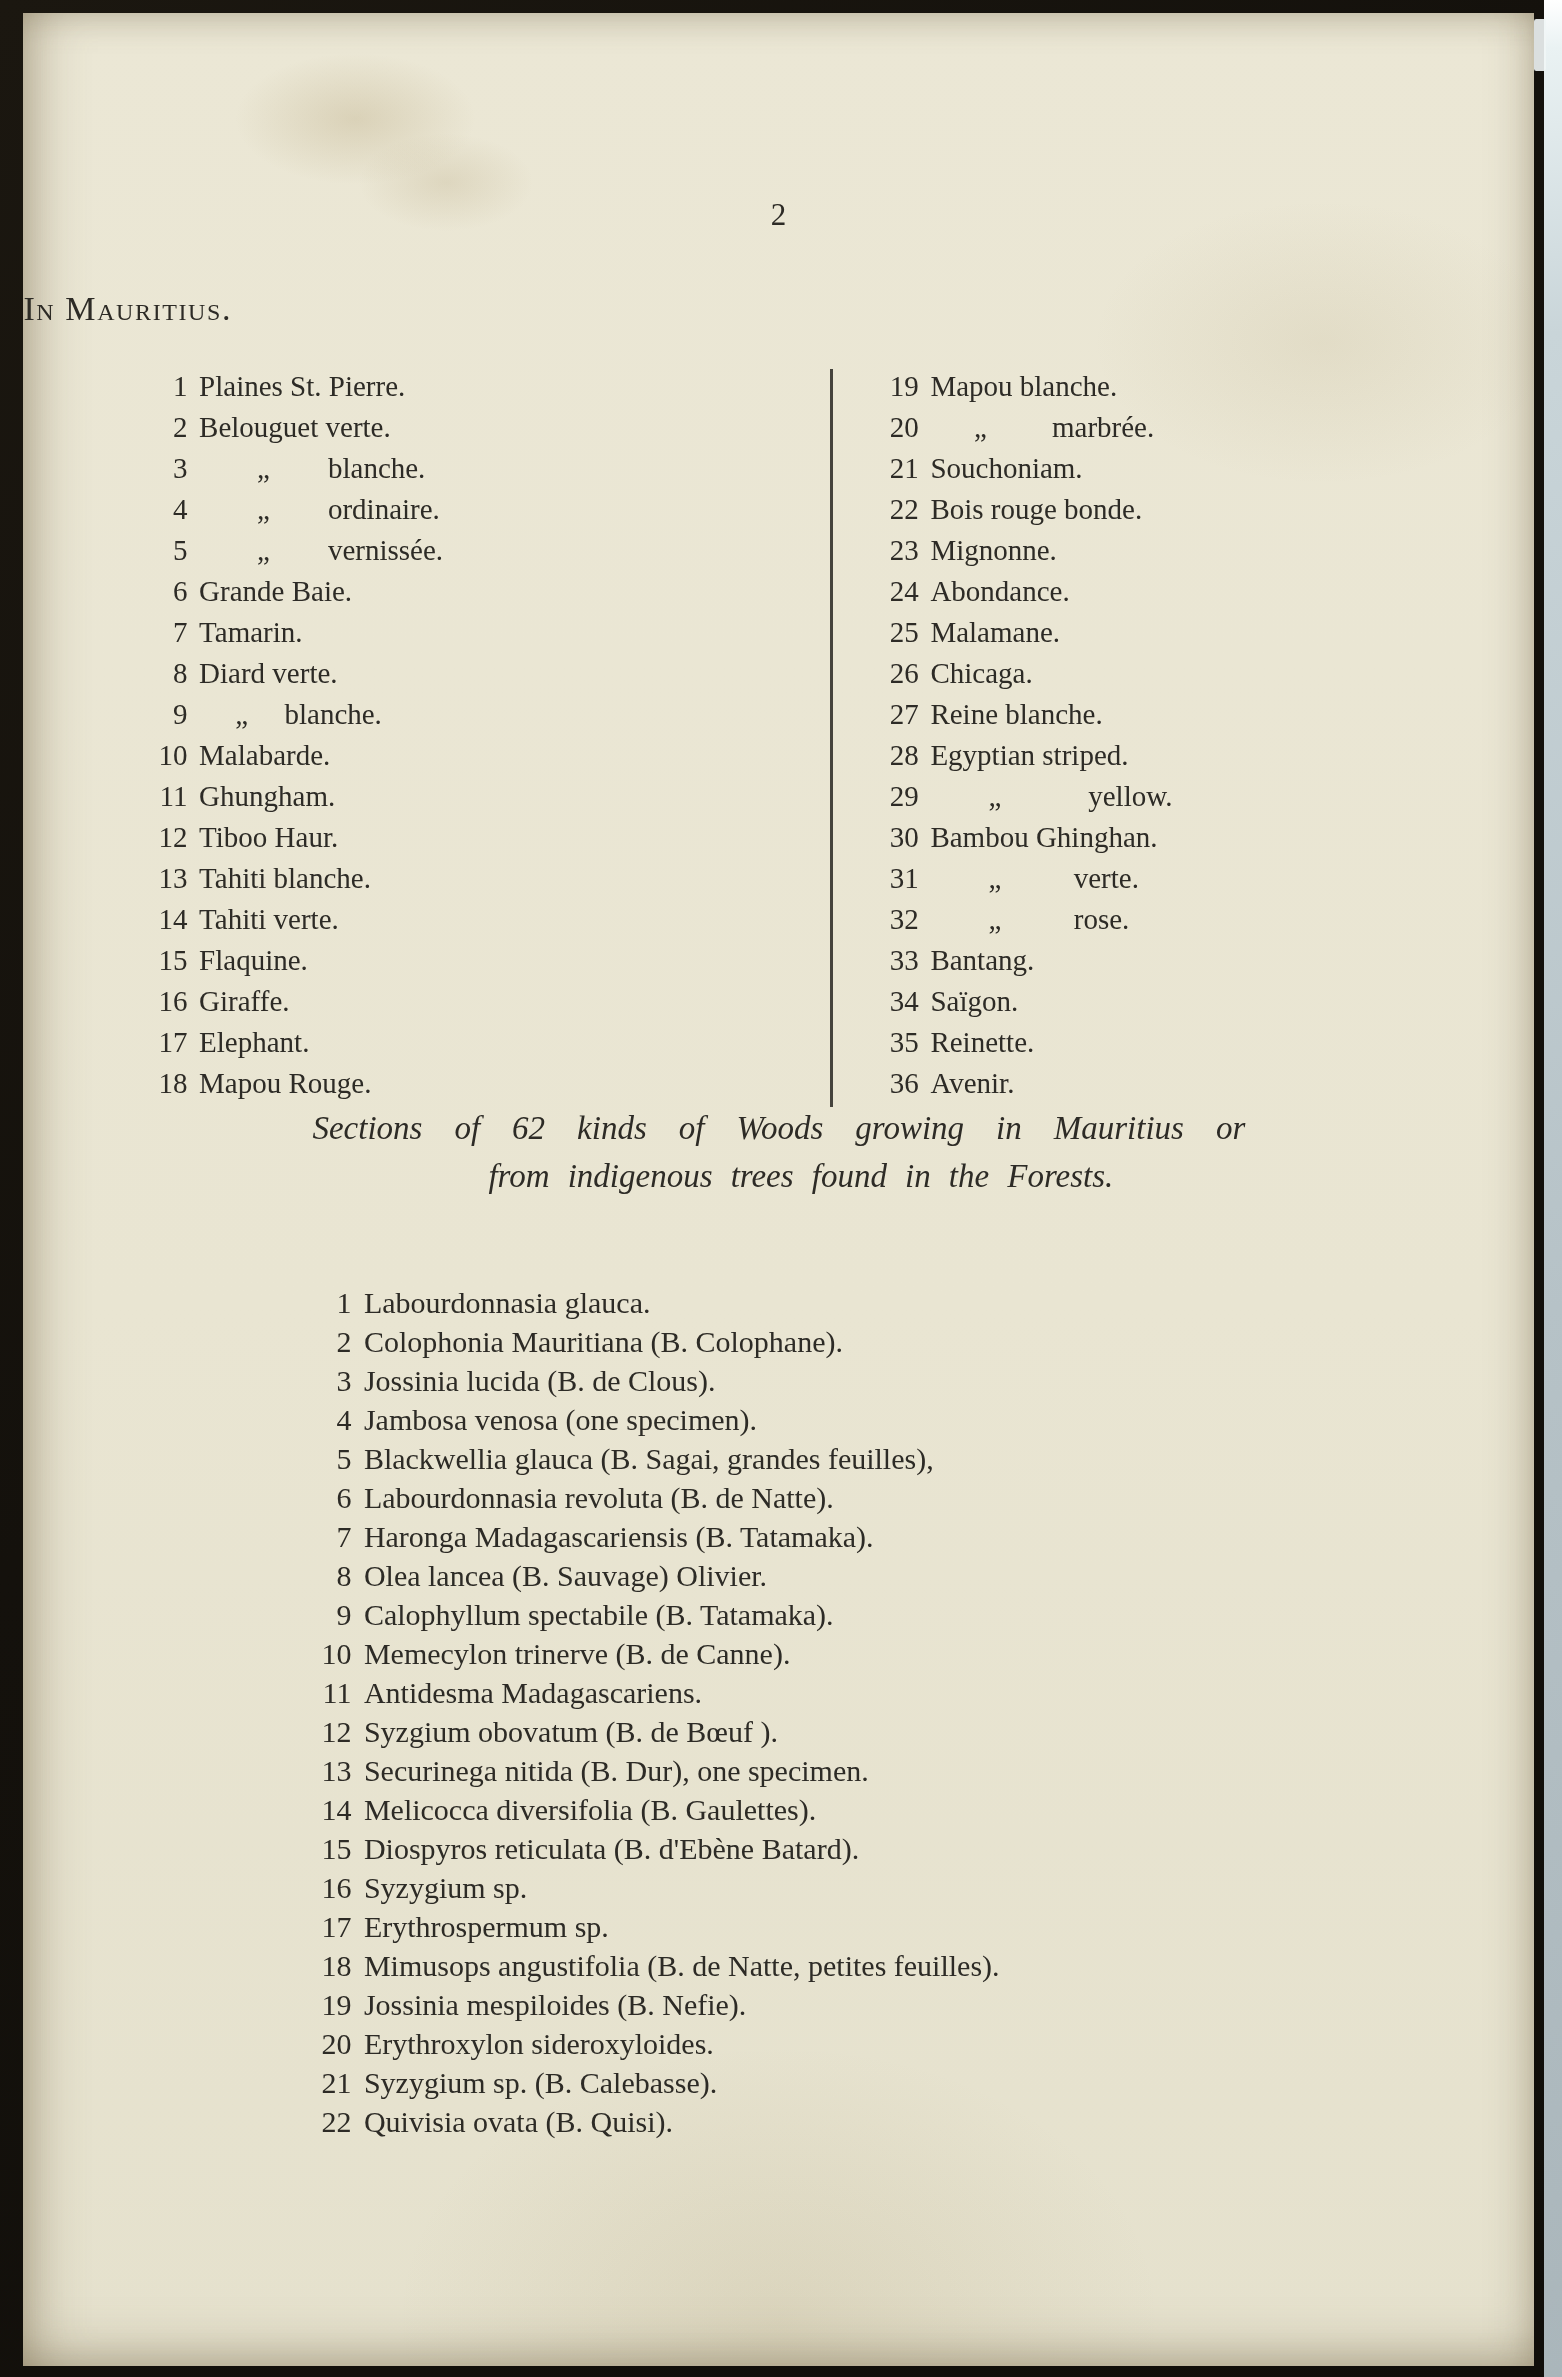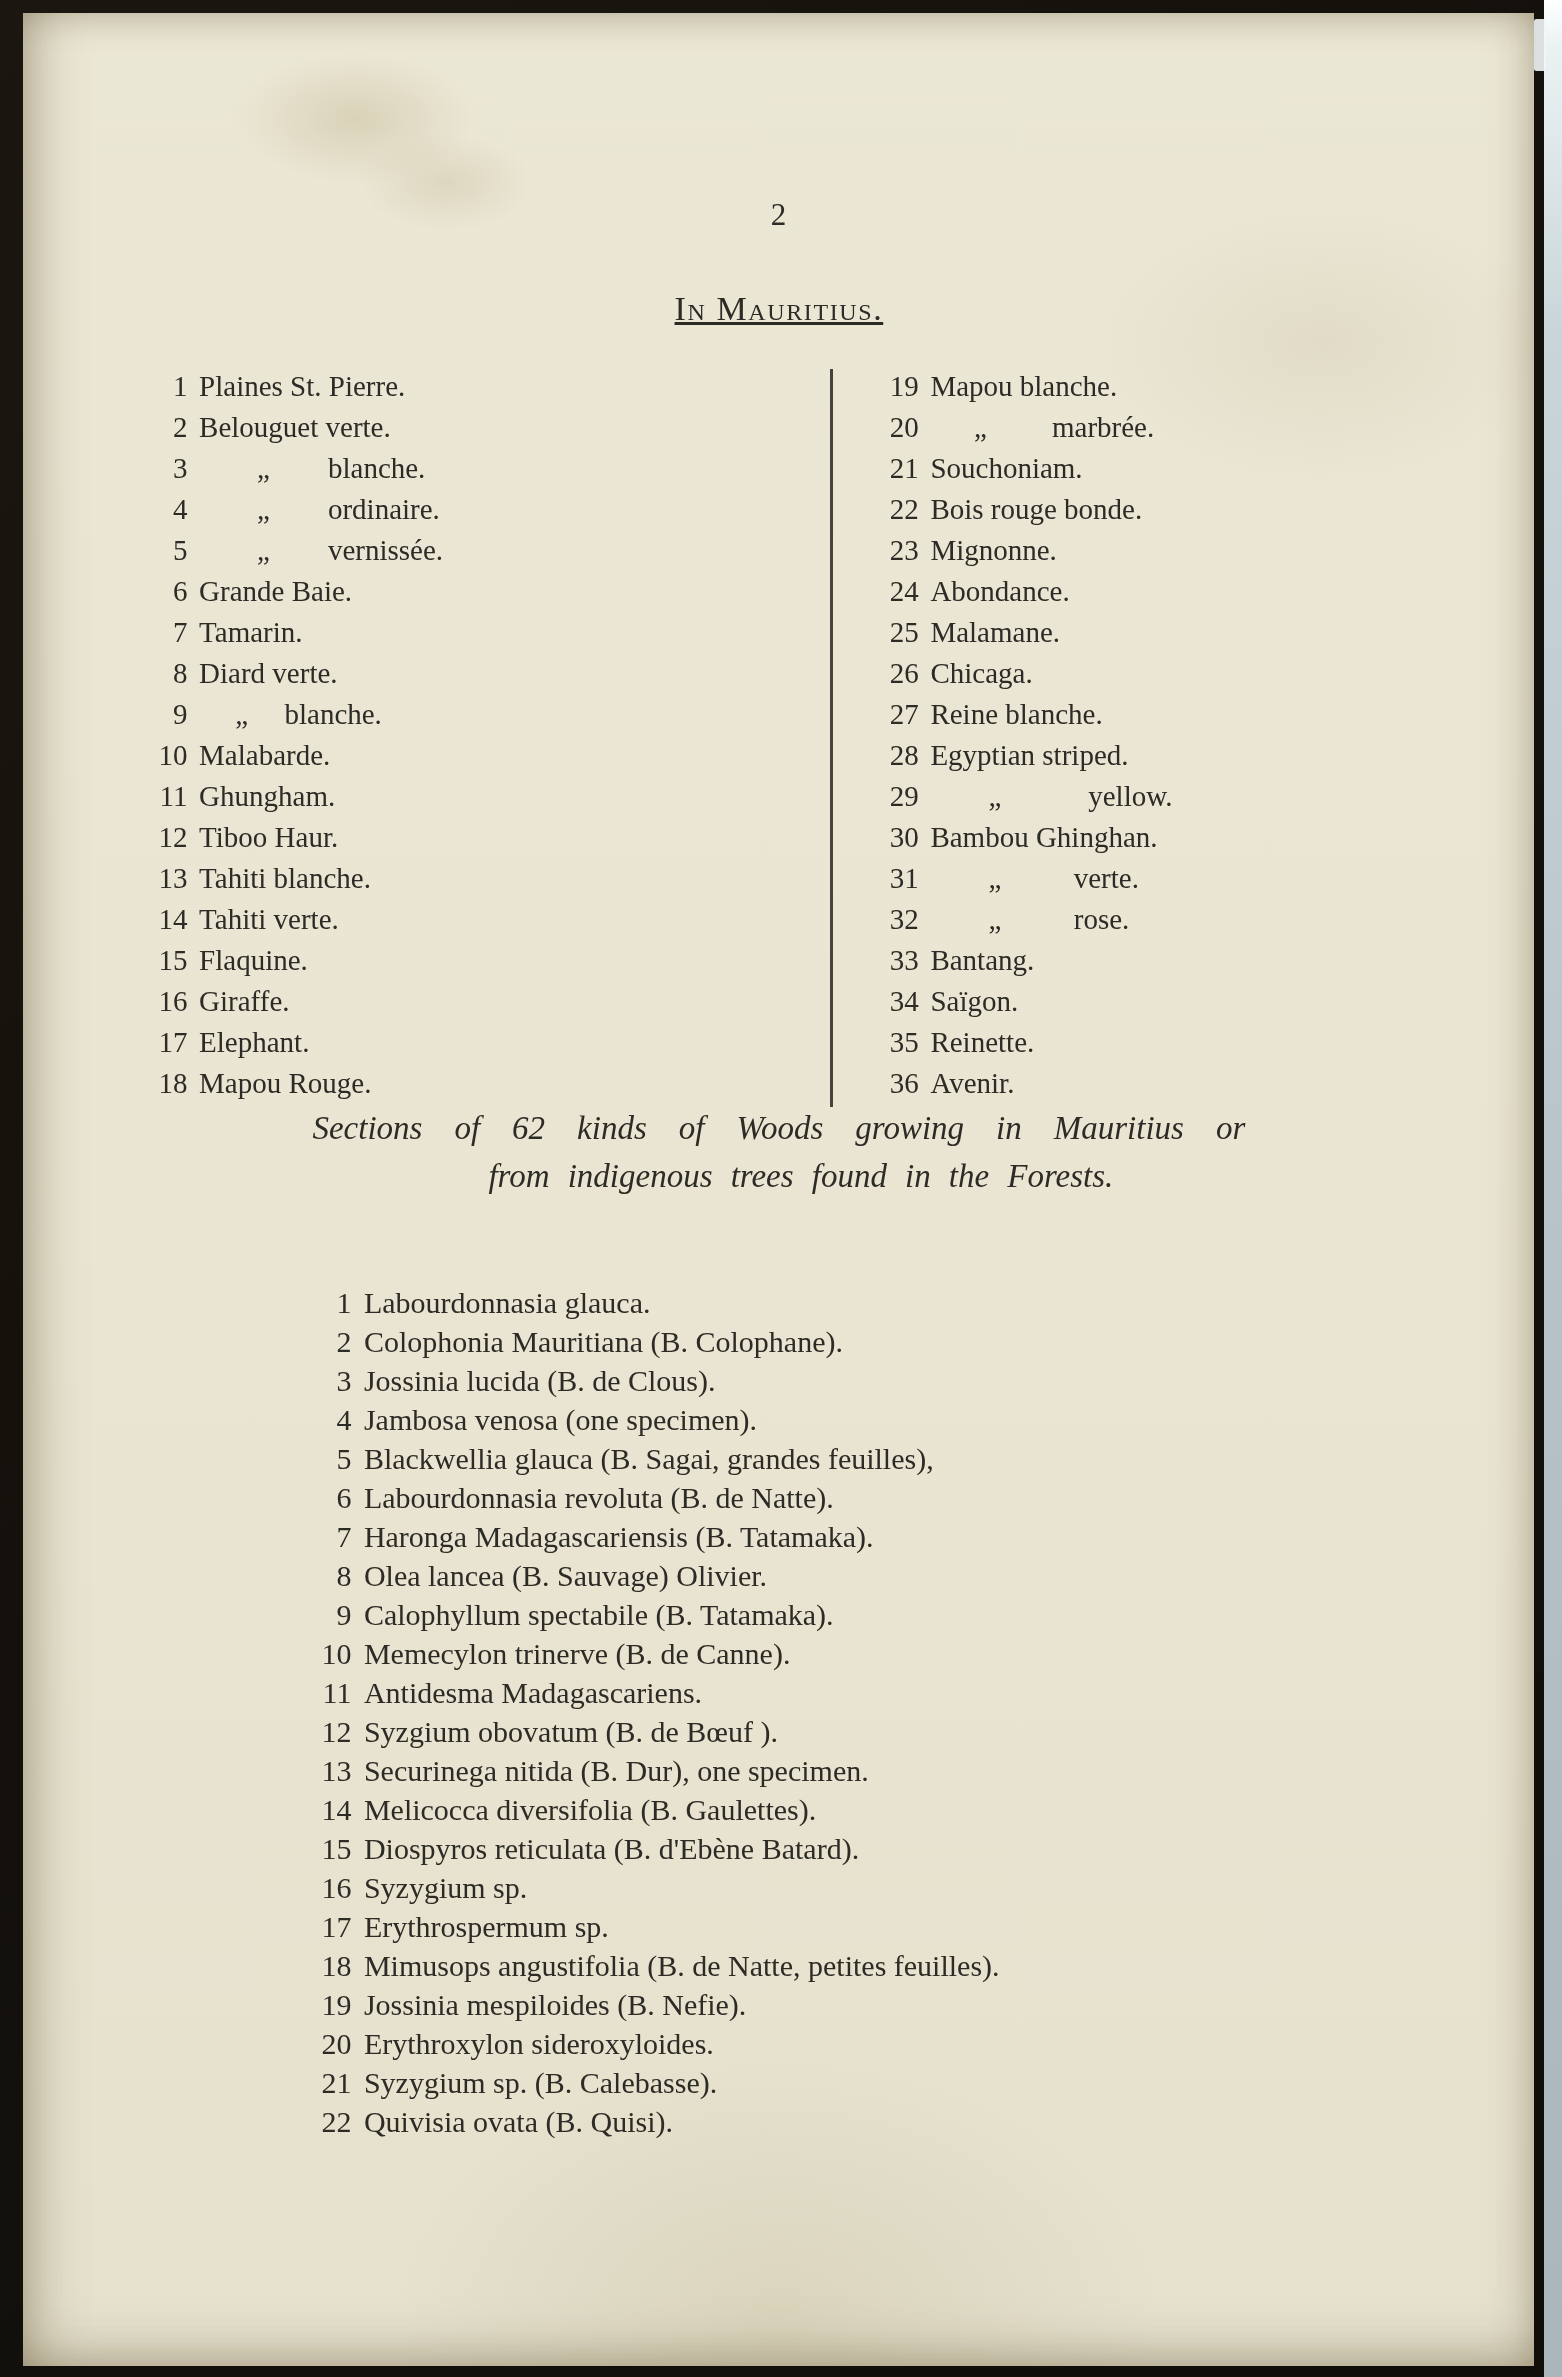--- a/index.html
+++ b/index.html
@@ -66,27 +66,25 @@
     width: 100%;
     text-align: center;
     font-size: 31px;
     letter-spacing: 0.8px;
   }
   .heading {
     position: absolute;
     top: 277px;
     left: 0;
     width: 100%;
-    text-align: center;
     font-variant: small-caps;
     font-weight: 400;
     font-size: 34px;
     letter-spacing: 1.6px;
     margin: 0;
-    text-decoration: underline;
   }
 
   .two-col {
     position: absolute;
     top: 353px;
     left: 125px;
     width: 1328px;
     display: flex;
     font-size: 29px;
     line-height: 41px;

